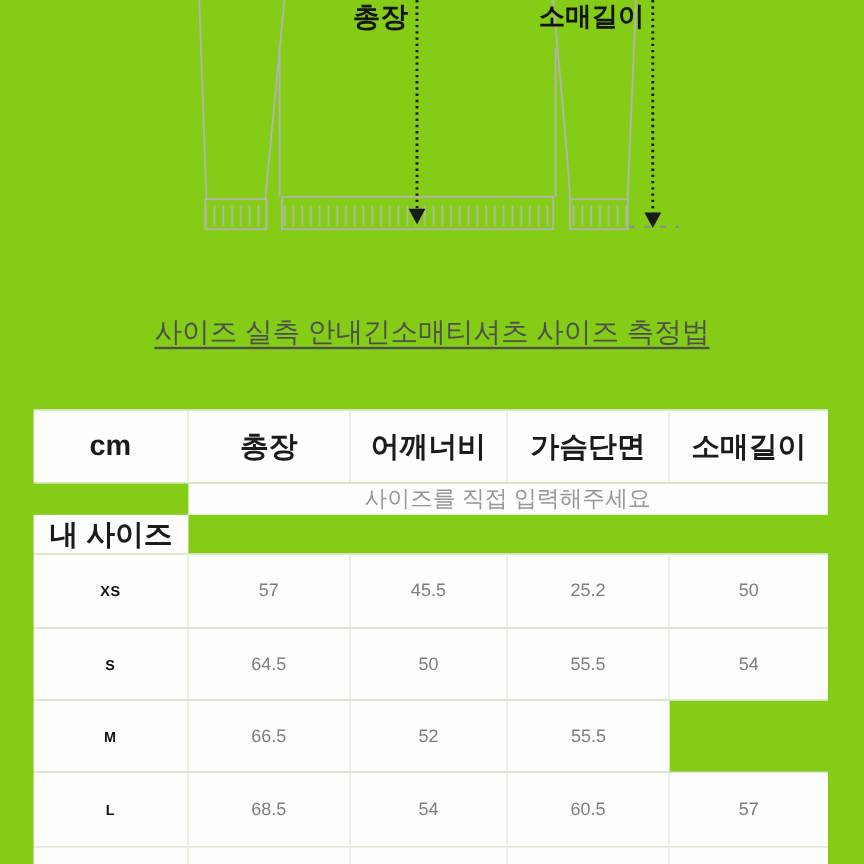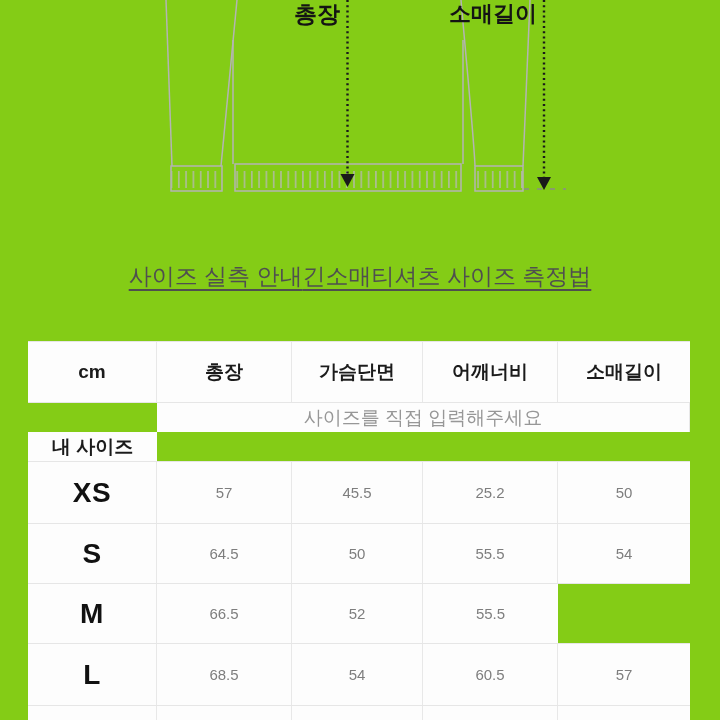--- a/index.html
+++ b/index.html
@@ -68,26 +68,26 @@
   .t-row.h-59 { height: 59px; }
   .t-row.h-62 { height: 62px; }
   .t-row.h-60 { height: 60px; }
   .t-row.partial { height: 30px; border-bottom: none; }
   .cell {
     background: #fdfdfd;
     display: flex;
     align-items: center;
     justify-content: center;
     border-right: 1px solid #e8e8e8;
-    font-size: 28px;
+    font-size: 12px;
     color: #7e7e7e;
     overflow: hidden;
   }
   .cell:last-child { border-right: none; }
-  .cell.head { font-weight: 700; color: #1b1b1b; font-size: 19px; }
+  .cell.head { font-weight: 700; color: #1b1b1b; font-size: 24px; }
   .cell.size-label { font-weight: 700; color: #111111; letter-spacing: 0.5px; }
   .cell.merged { grid-column: 2 / 6; color: #979797; font-size: 19px; }
   .cell.num { font-size: 15px; }
 </style>
 </head>
 <body>
 
 <div class="page">
 
   <div class="diagram">
@@ -134,22 +134,22 @@
   <div class="links-row">
     <a>사이즈 실측 안내</a>
     <a>긴소매티셔츠 사이즈 측정법</a>
   </div>
 
   <div class="size-table">
 
     <div class="t-row h-61">
       <div class="cell head">cm</div>
       <div class="cell head">총장</div>
+      <div class="cell head">어깨너비</div>
       <div class="cell head">가슴단면</div>
-      <div class="cell head">어깨너비</div>
       <div class="cell head">소매길이</div>
     </div>
 
     <div class="t-row h-59">
       <div class="cell merged">사이즈를 직접 입력해주세요</div>
       <div class="cell head">내 사이즈</div>
     </div>
 
     <div class="t-row h-62">
       <div class="cell size-label">XS</div>

